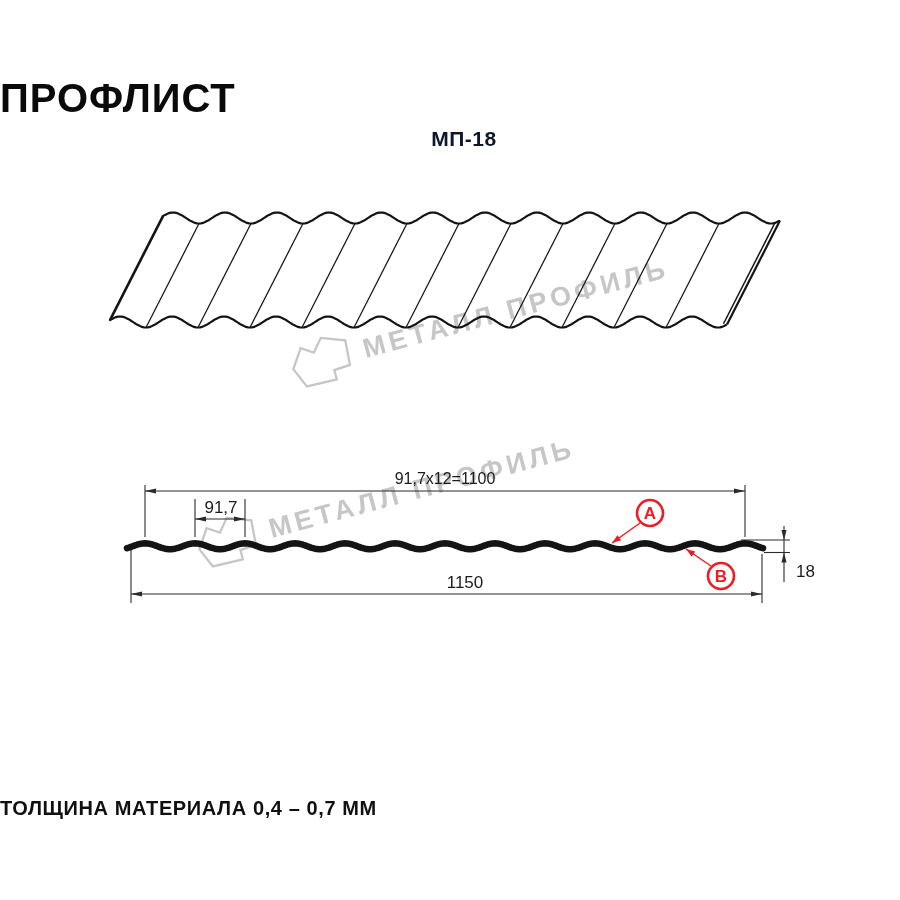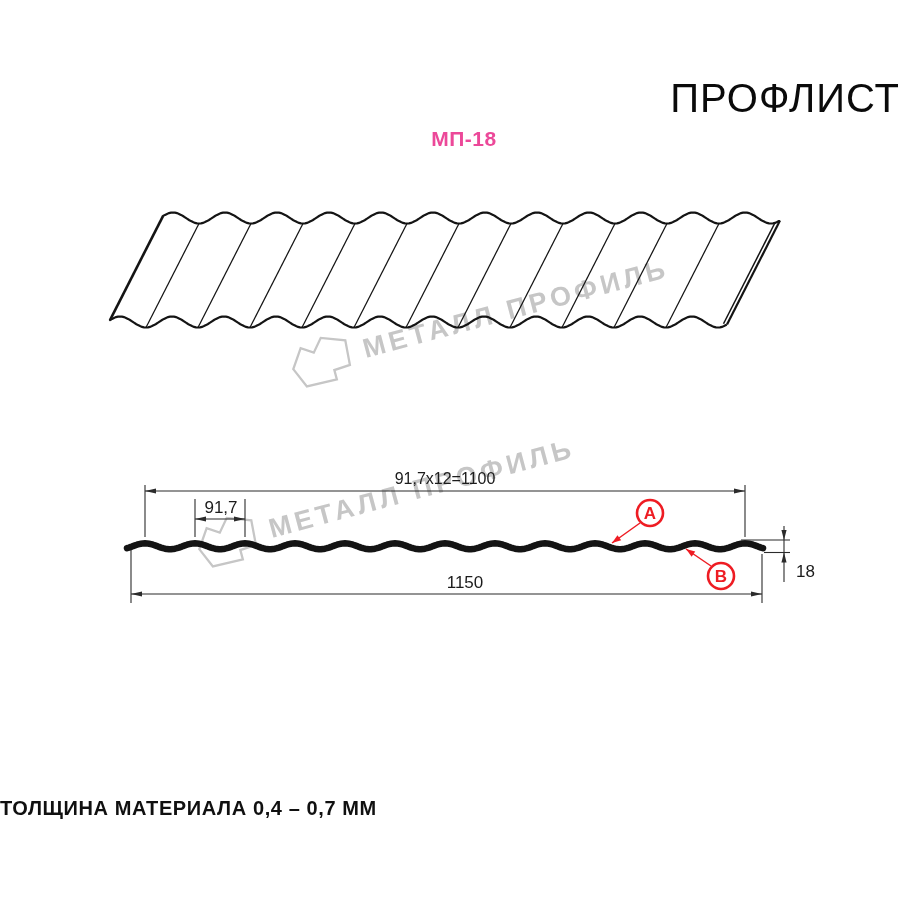--- a/index.html
+++ b/index.html
@@ -1,22 +1,22 @@
 <!DOCTYPE html>
 <html style="--wm: #c6c6c6; --accent: #ee1c23;"><head>
 <meta charset="utf-8">
 <style>
   html,body{margin:0;padding:0;background:#fff;}
   .canvas{position:relative;width:900px;height:900px;background:#ffffff;overflow:hidden;
           font-family:"Liberation Sans",sans-serif;}
   .layer{position:absolute;left:0;top:0;width:900px;height:900px;}
-  .hdr-title{position:absolute;top:76px;left:0;right:0;text-align:right;
-             font-size:40px;font-weight:normal;letter-spacing:1px;color:#0a0a0a;z-index:3;}
+  .hdr-title{position:absolute;top:76px;left:0;right:0;text-align:left;
+             font-size:40px;font-weight:bold;letter-spacing:1px;color:#0a0a0a;z-index:3;}
   .hdr-sub{position:absolute;top:127px;left:0;right:0;text-align:center;
-           font-size:21px;font-weight:600;letter-spacing:0.5px;color:#ec4899;z-index:3;padding-left:28px;}
+           font-size:21px;font-weight:600;letter-spacing:0.5px;color:#0f172a;z-index:3;padding-left:28px;}
   .footer-note{position:absolute;top:797px;left:0;right:0;text-align:left;
            font-size:20px;font-weight:600;letter-spacing:0.6px;color:#101010;z-index:3;}
   .wm{position:absolute;display:flex;align-items:center;gap:12px;color:var(--wm,#c6c6c6);
       transform:rotate(-15deg);transform-origin:left center;z-index:1;}
   .wm-logo{width:64px;height:50px;flex:0 0 auto;}
   .wm-text{font-size:27px;font-weight:bold;letter-spacing:4px;white-space:nowrap;}
   #wm1{left:290px;top:344px;}
   #wm2{left:196px;top:524px;}
   svg.layer{z-index:2;pointer-events:none;}
   text.dim{fill:#1b1b1b;font-family:"Liberation Sans",sans-serif;}

